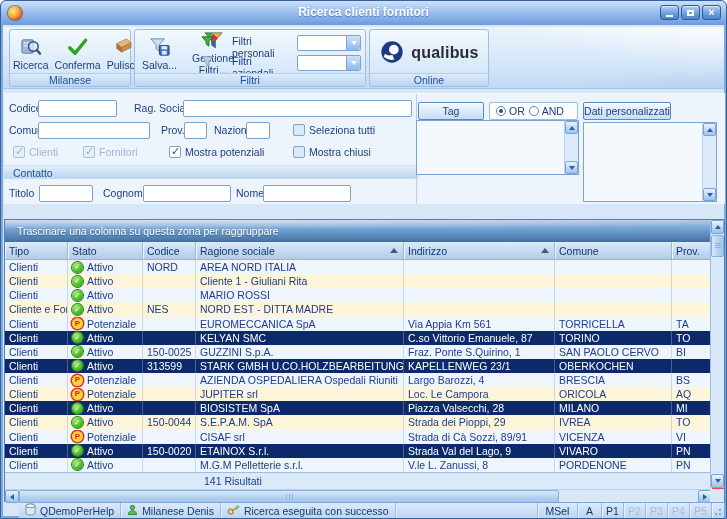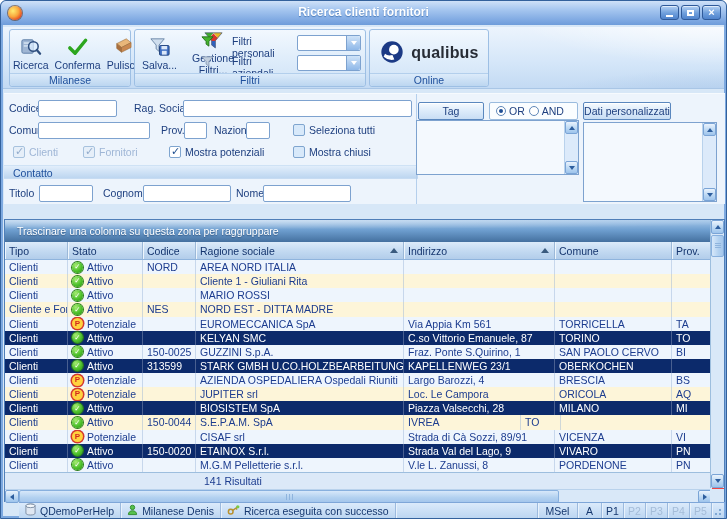--- a/index.html
+++ b/index.html
@@ -507,20 +507,21 @@
             <div class="cell c6">MI</div>
           </div>
           <div class="grow alt">
             <div class="cell c0">Clienti</div>
             <div class="cell c1">
               <span class="st-ic st-att">✓</span>
               <span>Attivo</span>
             </div>
             <div class="cell c2">150-0044</div>
             <div class="cell c3">S.E.P.A.M. SpA</div>
+            <div class="cell c4">Strada dei Pioppi, 29</div>
             <div class="cell c5">IVREA</div>
             <div class="cell c6">TO</div>
           </div>
           <div class="grow">
             <div class="cell c0">Clienti</div>
             <div class="cell c1">
               <span class="st-ic st-pot">P</span>
               <span>Potenziale</span>
             </div>
             <div class="cell c2"></div>

